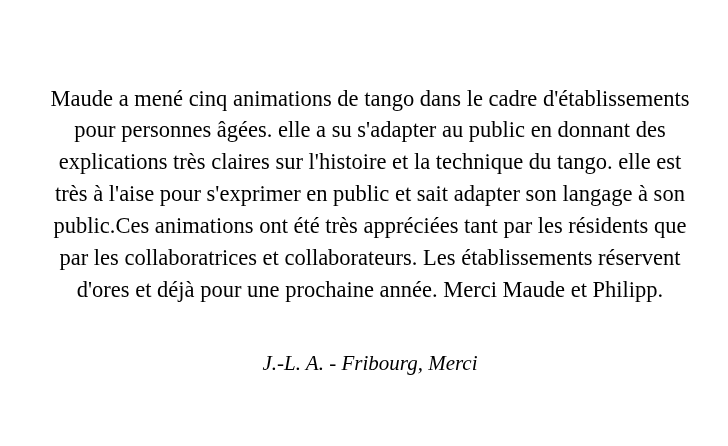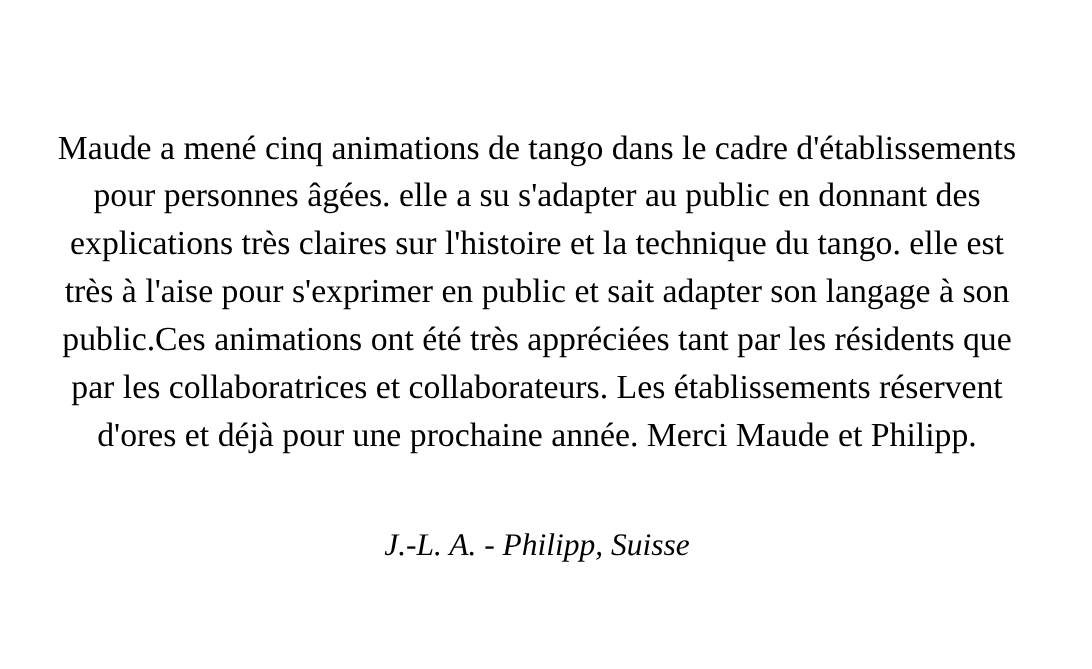--- a/index.html
+++ b/index.html
@@ -11,24 +11,24 @@
     height: 446px;
     background: #ffffff;
     font-family: "Liberation Serif", "DejaVu Serif", serif;
     color: #000000;
     overflow: hidden;
   }
   .testimonial {
     box-sizing: border-box;
     width: 728px;
     height: 446px;
-    padding: 60px 44px 40px 28px;
+    padding: 60px 28px 40px 28px;
     display: flex;
     flex-direction: column;
-    align-items: flex-start;
+    align-items: flex-end;
   }
   .quote-body {
     width: 660px;
     text-align: center;
     font-size: 22.5px;
     line-height: 1.42;
     text-indent: 0;
   }
   .attribution {
     margin-top: 22px;
@@ -36,14 +36,14 @@
     font-size: 21px;
     text-align: center;
     width: 660px;
   }
 </style>
 </head>
 <body>
 
 <div class="testimonial">
   <p class="quote-body">Maude a mené cinq animations de tango dans le cadre d'établissements pour personnes âgées. elle a su s'adapter au public en donnant des explications très claires sur l'histoire et la technique du tango. elle est très à l'aise pour s'exprimer en public et sait adapter son langage à son public.Ces animations ont été très appréciées tant par les résidents que par les collaboratrices et collaborateurs. Les établissements réservent d'ores et déjà pour une prochaine année. Merci Maude et Philipp.</p>
-  <p class="attribution">J.-L. A. - Philipp, Suisse</p>
+  <p class="attribution">J.-L. A. - Fribourg, Merci</p>
 </div>
 
 </body></html>

